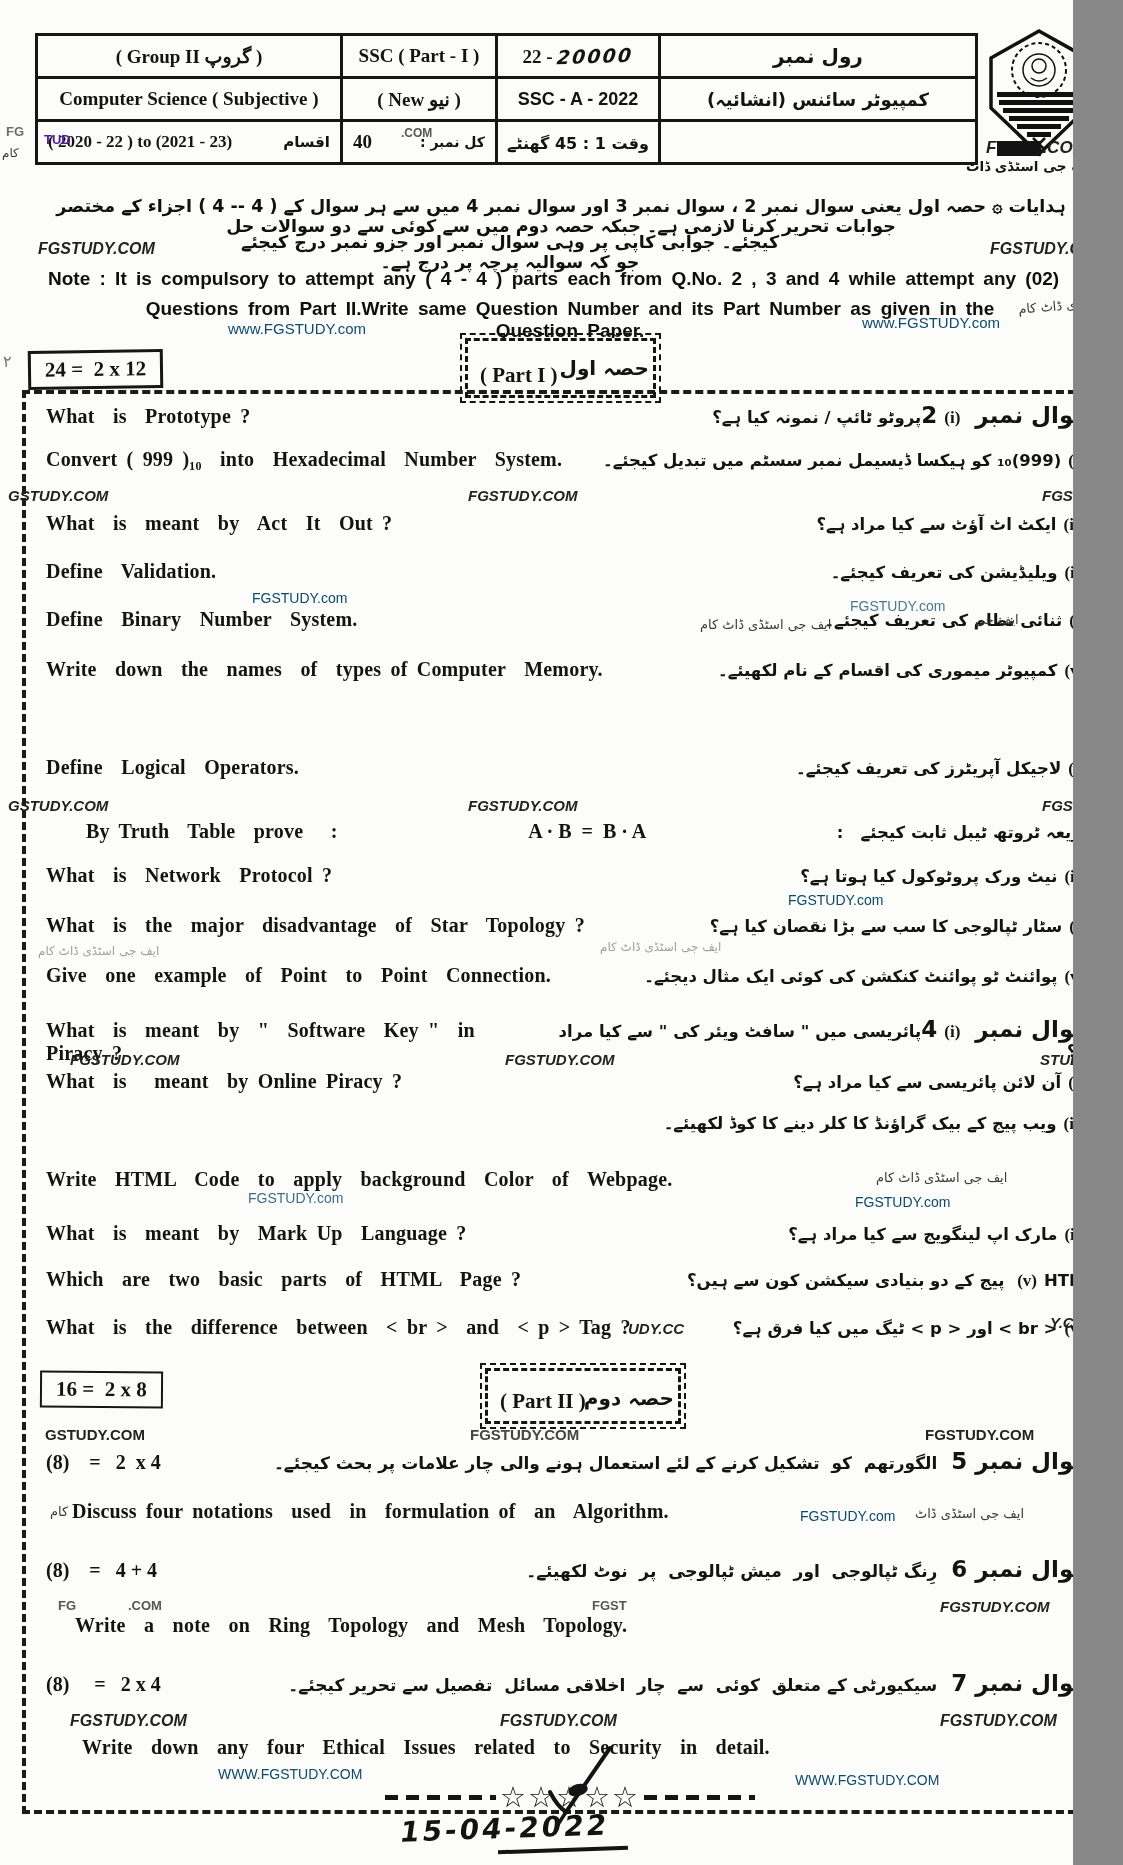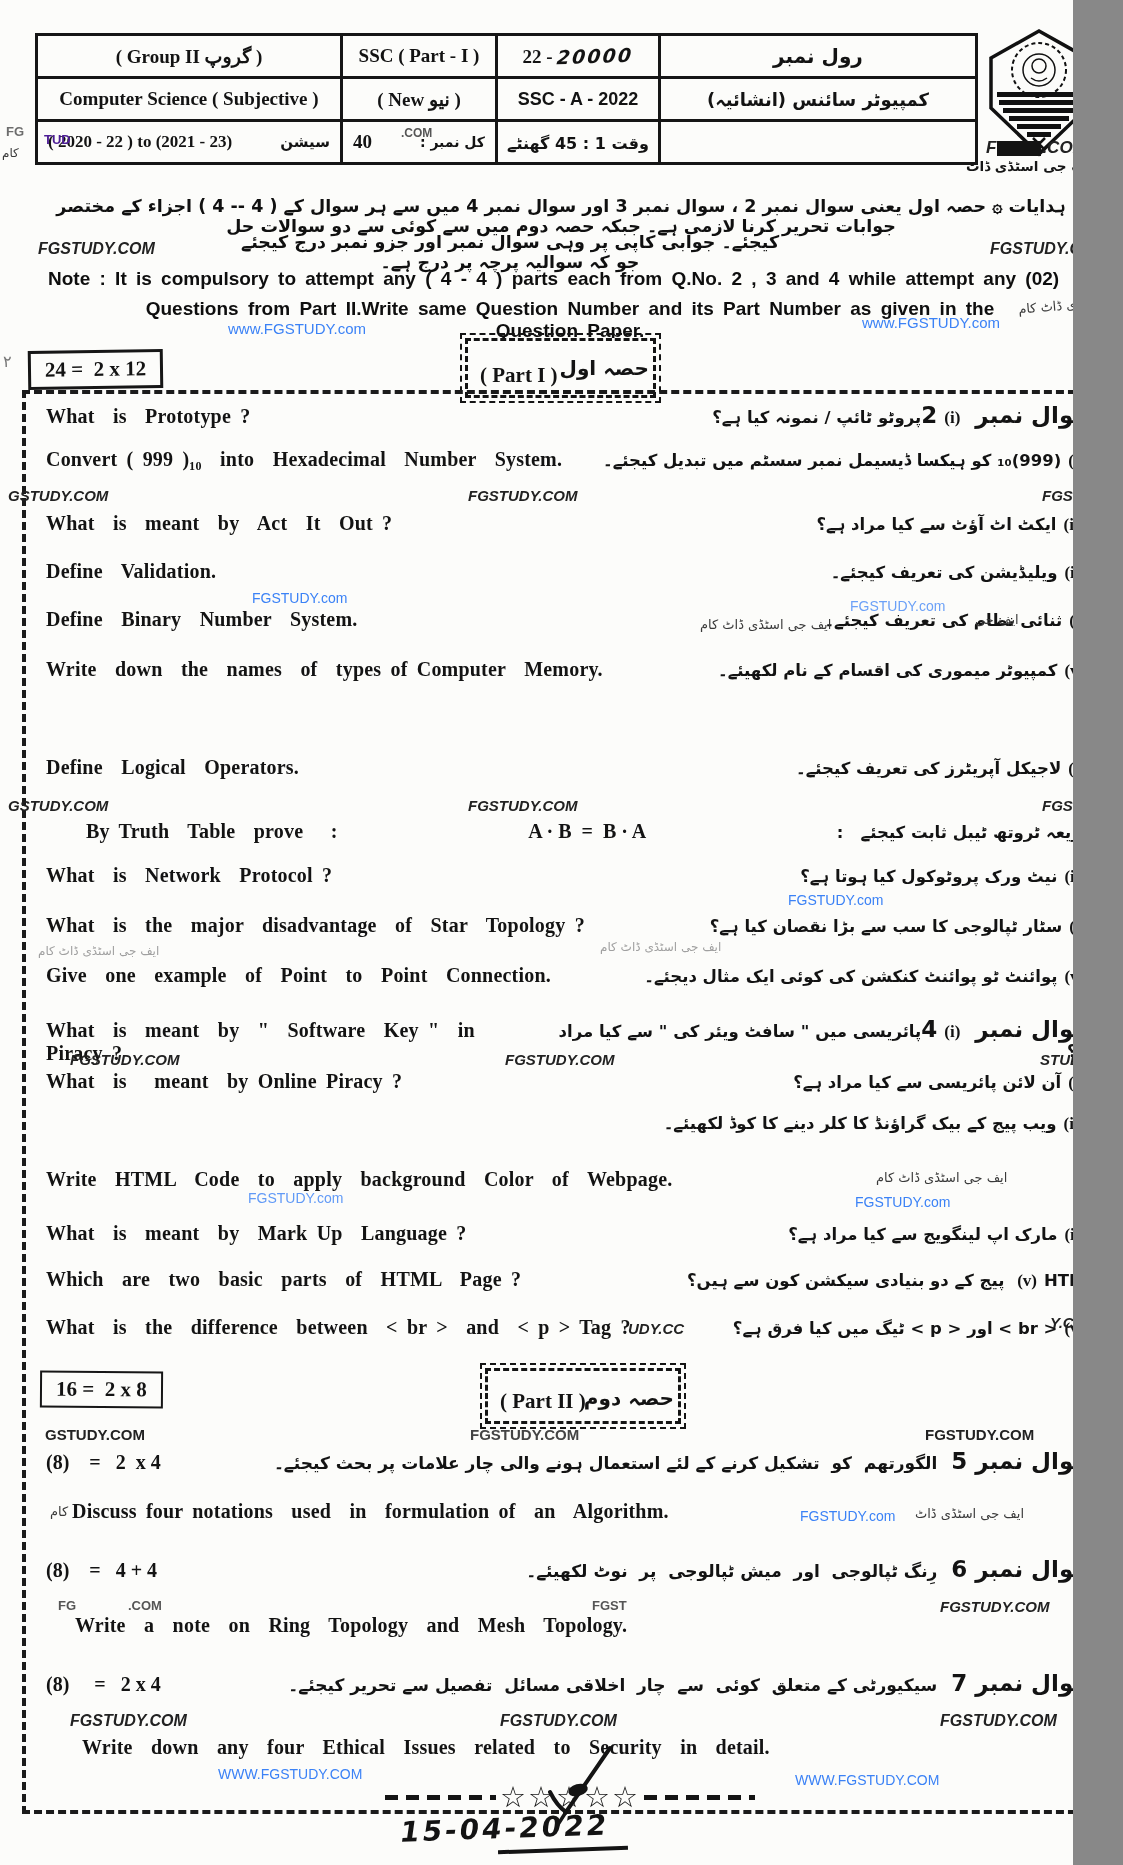--- a/index.html
+++ b/index.html
@@ -16,21 +16,21 @@
         display:inline-block;transform:rotate(-2deg) skewX(-8deg);letter-spacing:2px;}
   
   .instr{position:absolute;direction:rtl;font-family:"DejaVu Sans",sans-serif;
          font-weight:bold;font-size:17.5px;color:#101010;}
   .note{position:absolute;font-family:"Liberation Sans",sans-serif;font-weight:bold;
         font-size:19px;word-spacing:4px;color:#0e0e0e;}
   
   .wmb{position:absolute;font-family:"Liberation Sans",sans-serif;font-style:italic;
        font-weight:bold;font-size:15px;color:#222;white-space:nowrap;}
   .wmg{position:absolute;font-family:"Liberation Sans",sans-serif;font-size:14px;
-       color:#3b82f6;white-space:nowrap;}
+       color:#0c4a6e;white-space:nowrap;}
   .wmgb{position:absolute;font-family:"Liberation Sans",sans-serif;font-weight:bold;
         font-size:13px;color:#8f8f8f;white-space:nowrap;}
   .wmu{position:absolute;font-family:"DejaVu Sans",sans-serif;direction:rtl;
        font-size:13px;color:#3a3a3a;white-space:nowrap;}
   .wmug{position:absolute;font-family:"DejaVu Sans",sans-serif;direction:rtl;
         font-size:12px;color:#a0a0a0;white-space:nowrap;}
   
   .mbox{position:absolute;border:3px solid #161616;font-weight:bold;font-size:21px;
         padding:4px 14px;background:#fcfcfa;white-space:pre;}
   .ptitle{position:absolute;border:3px dashed #141414;outline:2px dashed #141414;
@@ -85,21 +85,21 @@
     <tr>
       <td><span>Computer Science ( Subjective )</span></td>
       <td><span>( New نیو )</span></td>
       <td><span style="font-family:'Liberation Sans',sans-serif;font-size:18px;">SSC - A - 2022</span></td>
       <td class="uq"><span style="font-size:18px;">کمپیوٹر سائنس (انشائیہ)</span></td>
     </tr>
     <tr>
       <td>
         <div class="cellflex">
           <span style="font-size:17px;">( 2020 - 22 ) to (2021 - 23)</span>
-          <span class="uq" style="font-size:15px;">سیشن</span>
+          <span class="uq" style="font-size:15px;">اقسام</span>
         </div>
       </td>
       <td>
         <div class="cellflex">
           <span style="font-size:19px;">40</span>
           <span class="uq" style="font-size:14px;">کل نمبر :</span>
         </div>
         <span class="wmg" style="left:58px;top:4px;font-size:12px;font-weight:bold;color:#555;">.COM</span>
       </td>
       <td class="uq"><span style="font-size:16px;">وقت 1 : 45 گھنٹے</span></td>

